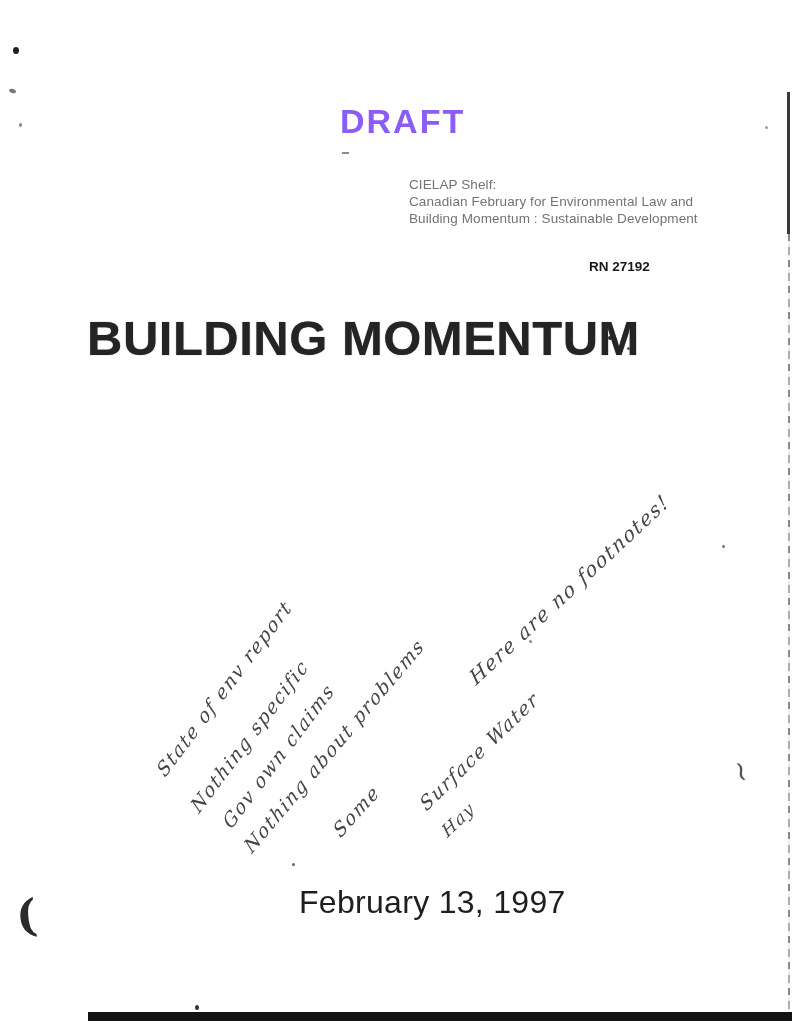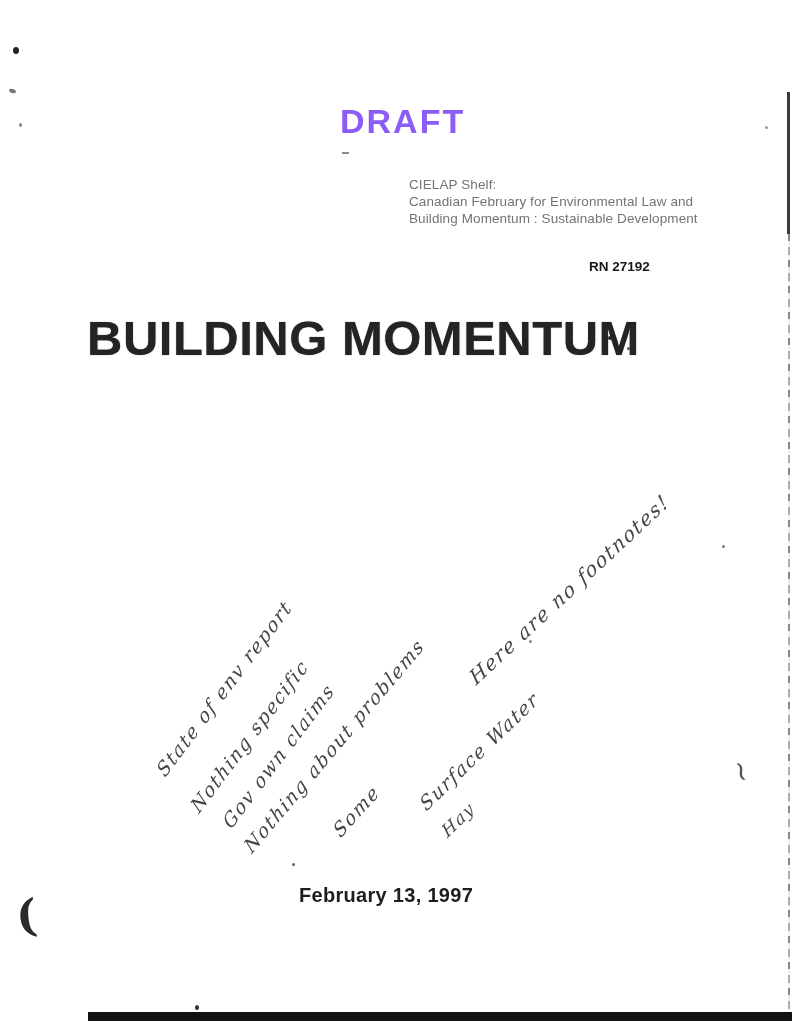--- a/index.html
+++ b/index.html
@@ -40,21 +40,21 @@
     background:#2a2a2a;border-radius:50%;
   }
   .subtitle{
     position:absolute;left:87px;top:466px;
     font-size:33px;font-weight:bold;line-height:37px;
     letter-spacing:.4px;color:#262626;
     text-shadow:0 0 1px #606060;
   }
   .date-line{
     position:absolute;left:299px;top:884px;
-    font-size:20px;font-weight:bold;letter-spacing:.3px;color:#1e1e1e;
+    font-size:32px;font-weight:normal;letter-spacing:.3px;color:#1e1e1e;
   }
 
   
   .hand{
     position:absolute;
     font-family:"DejaVu Serif",serif;
     font-style:italic;font-weight:400;
     color:#454545;letter-spacing:1.6px;
     white-space:nowrap;transform-origin:0 50%;
   }

